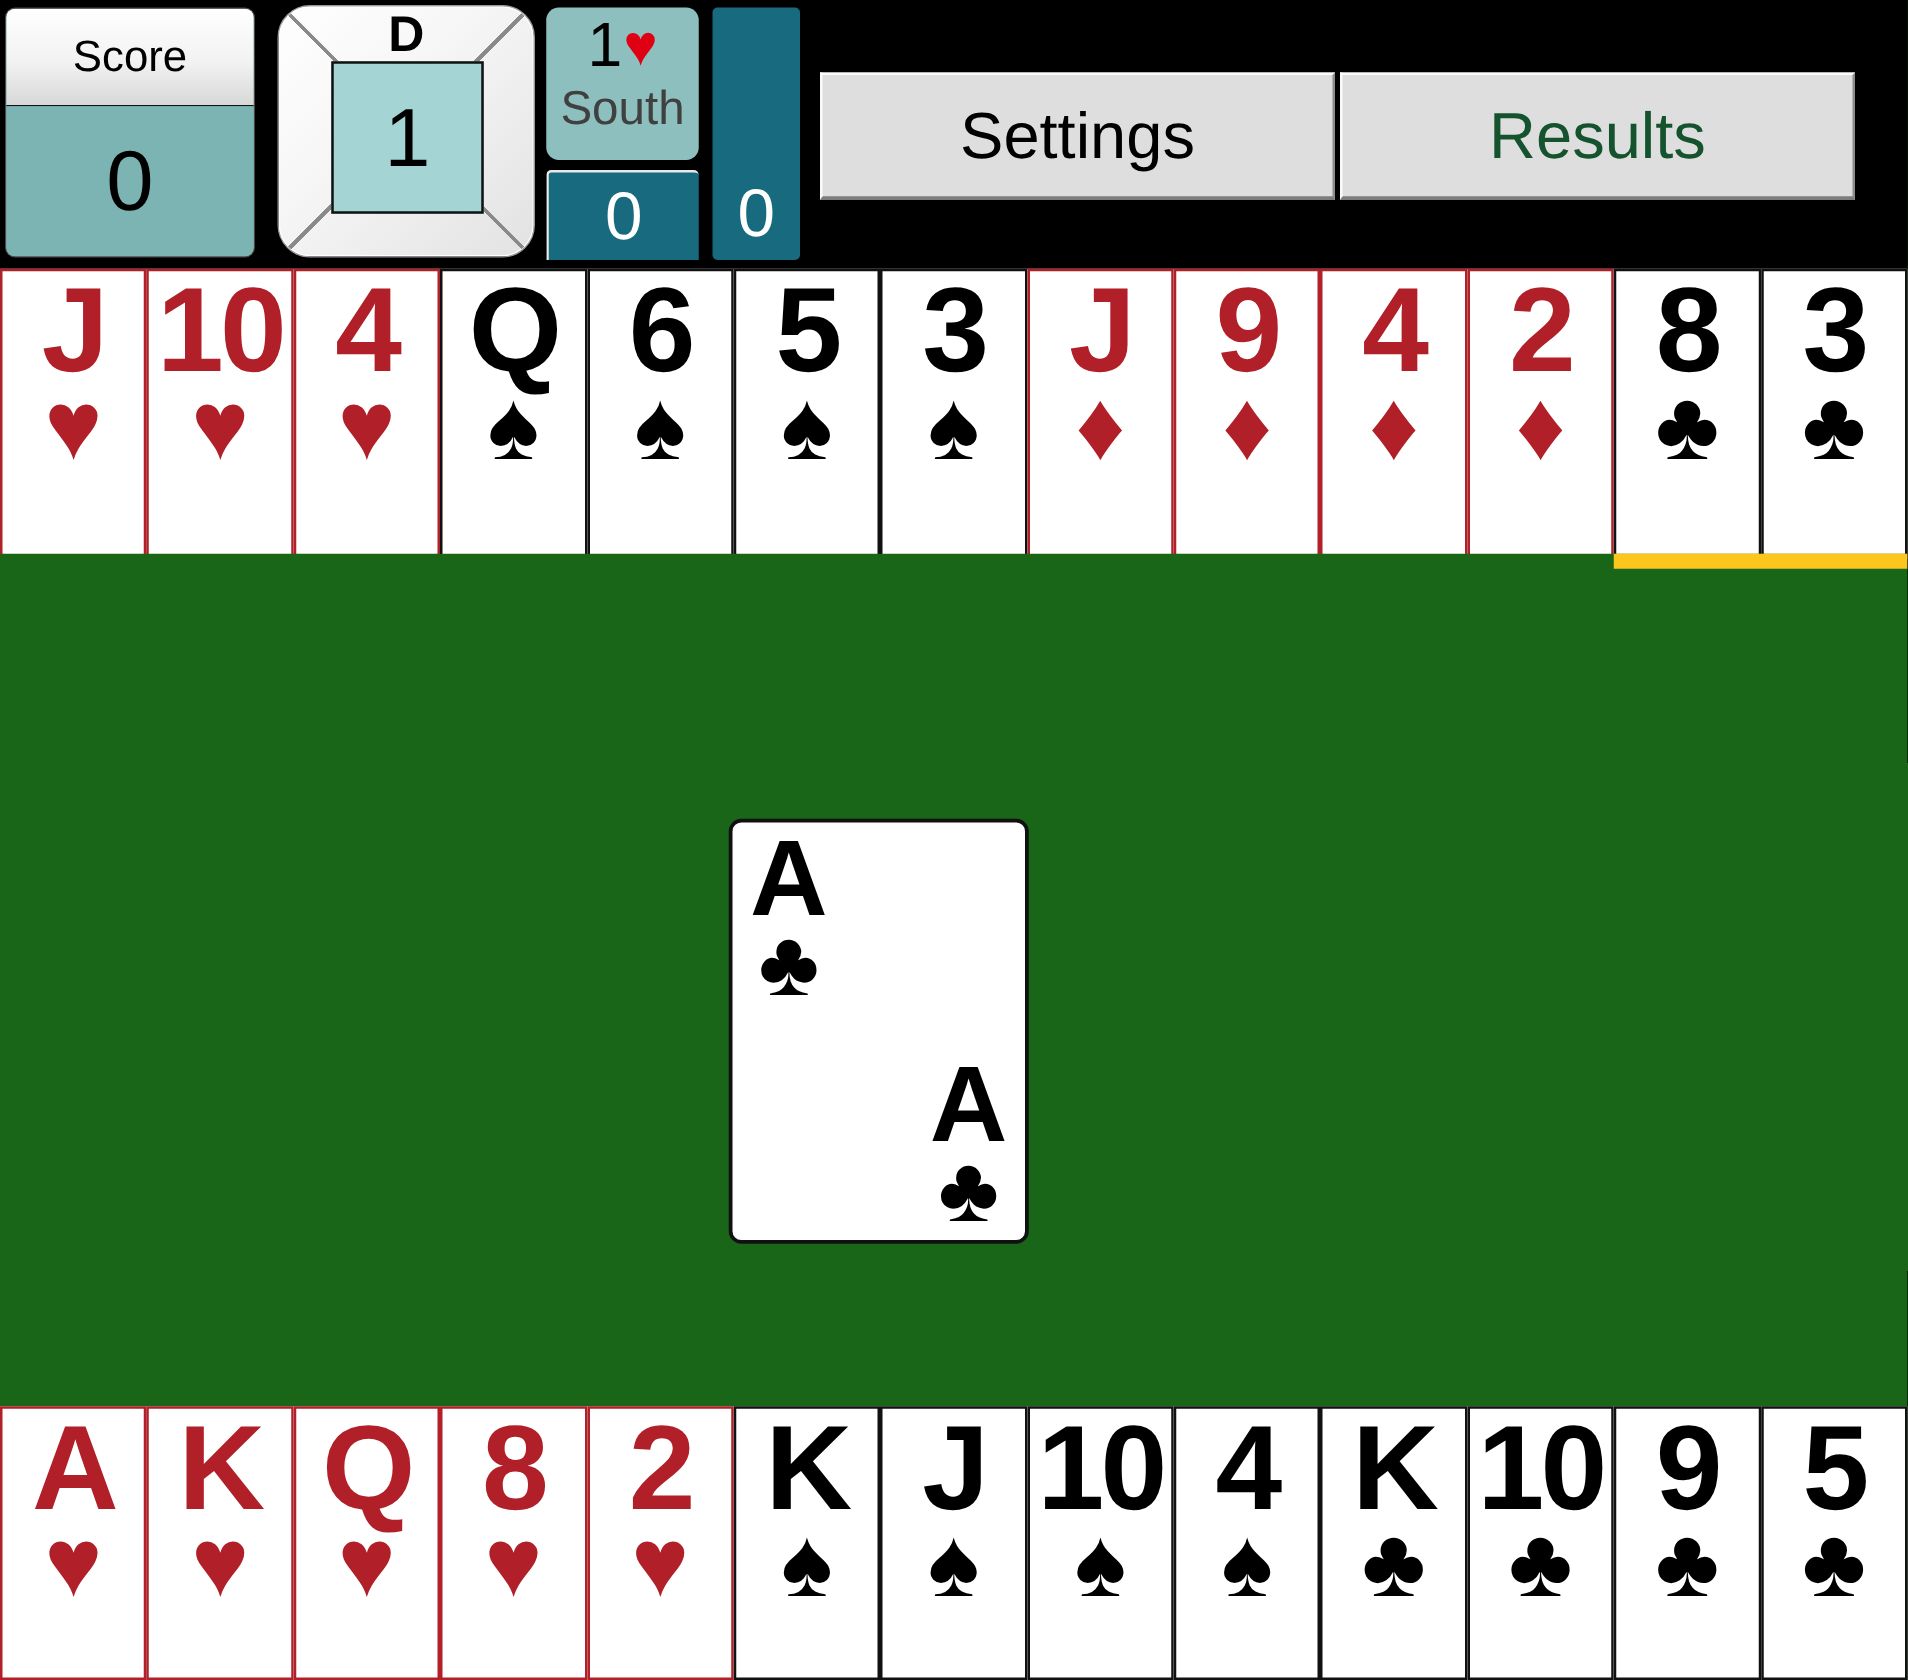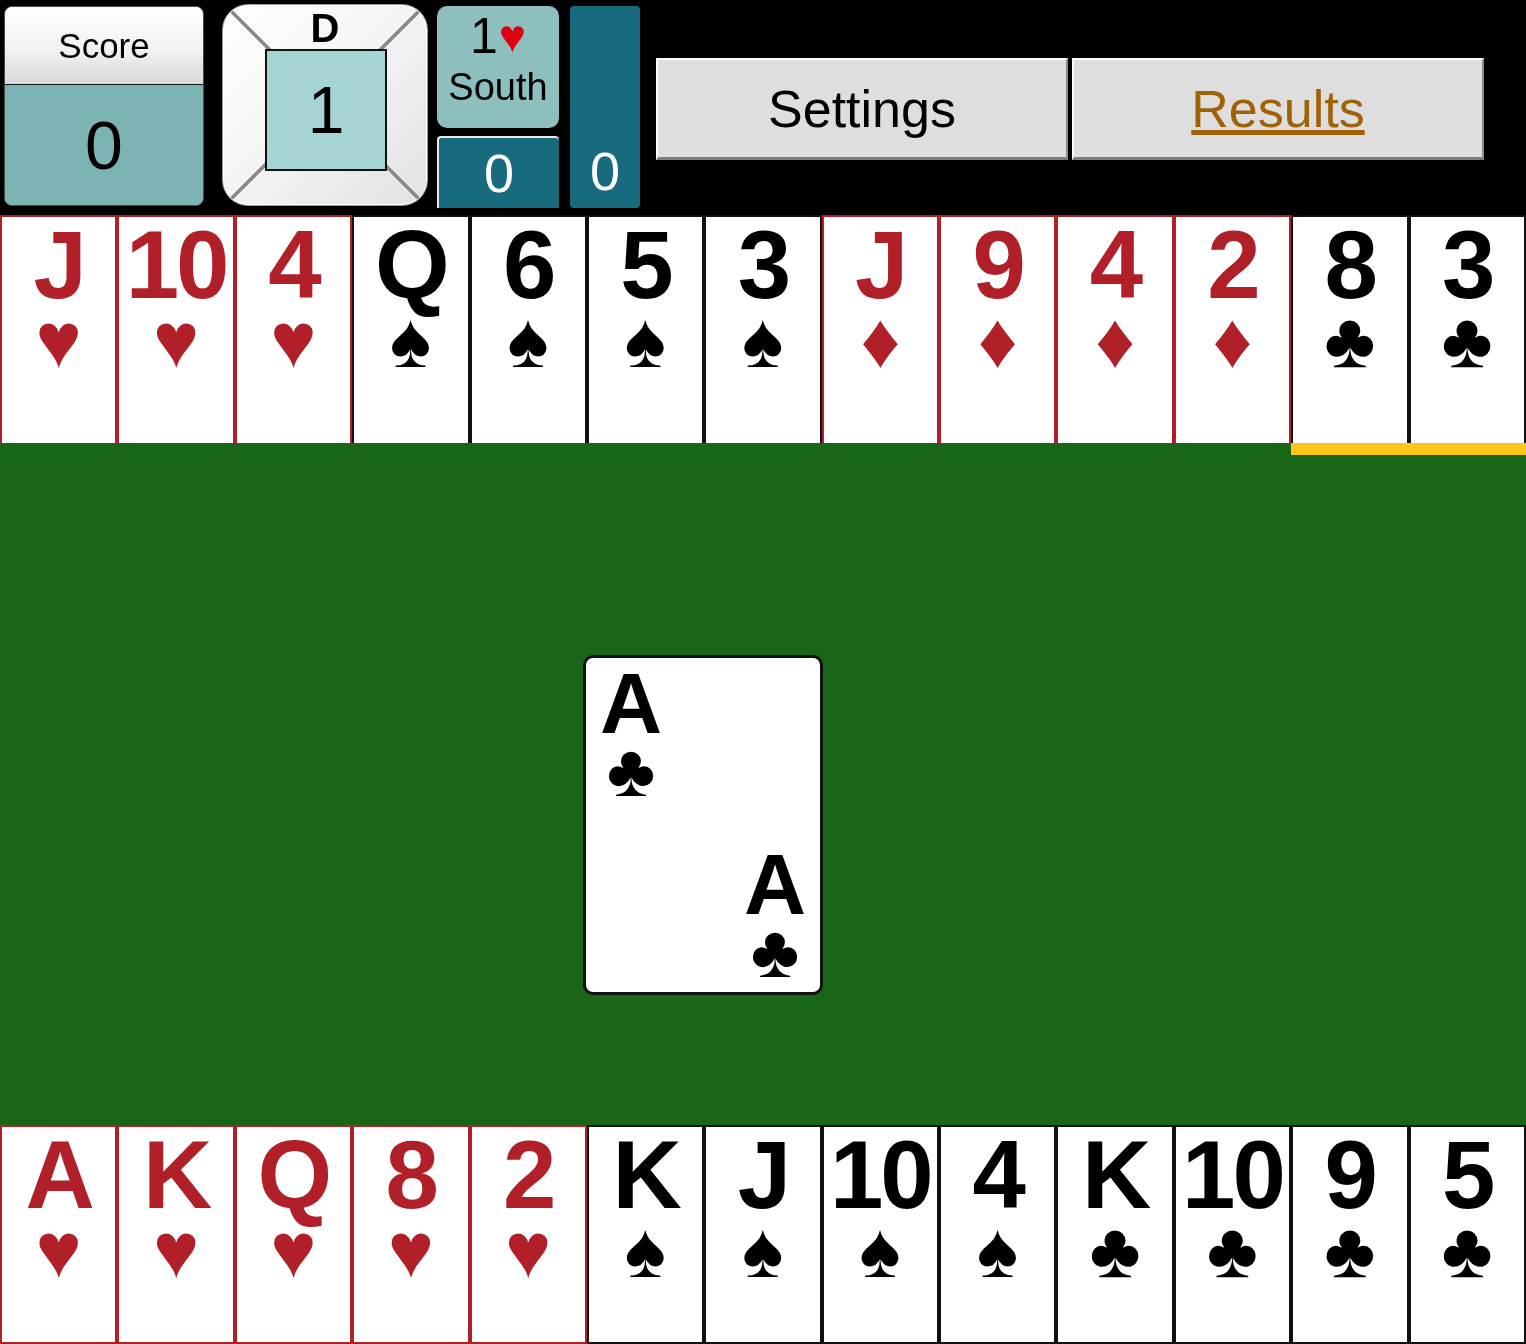--- a/index.html
+++ b/index.html
@@ -135,21 +135,21 @@
     color: #000;
   }
   .contract-suit {
     color: #e00014;
     font-size: 46px;
     margin-left: 1px;
   }
   .contract-declarer {
     font-size: 38px;
     line-height: 46px;
-    color: #000000;
+    color: #404040;
   }
   .tricks-a {
     position: absolute;
     left: 437px; top: 136px;
     width: 122px; height: 72px;
     background: #186a7e;
     border-radius: 4px 4px 0 0;
     border-top: 2px solid #e9e9e9;
     border-left: 2px solid #e9e9e9;
     box-sizing: border-box;
@@ -192,21 +192,21 @@
     border-right: 2px solid #8c8c8c;
     border-bottom: 3px solid #7d7d7d;
     box-sizing: border-box;
     display: flex;
     align-items: center;
     justify-content: center;
     font-size: 52px;
     color: #000;
     cursor: pointer;
   }
-  .gbtn.disabled { color: #a16207; text-decoration: underline; }
+  .gbtn.disabled { color: #14532d; }
 
   
   .felt {
     position: absolute;
     left: 0; top: 443px;
     width: 1526px;
     height: 685px;
     background: #1a6618;
   }
 

